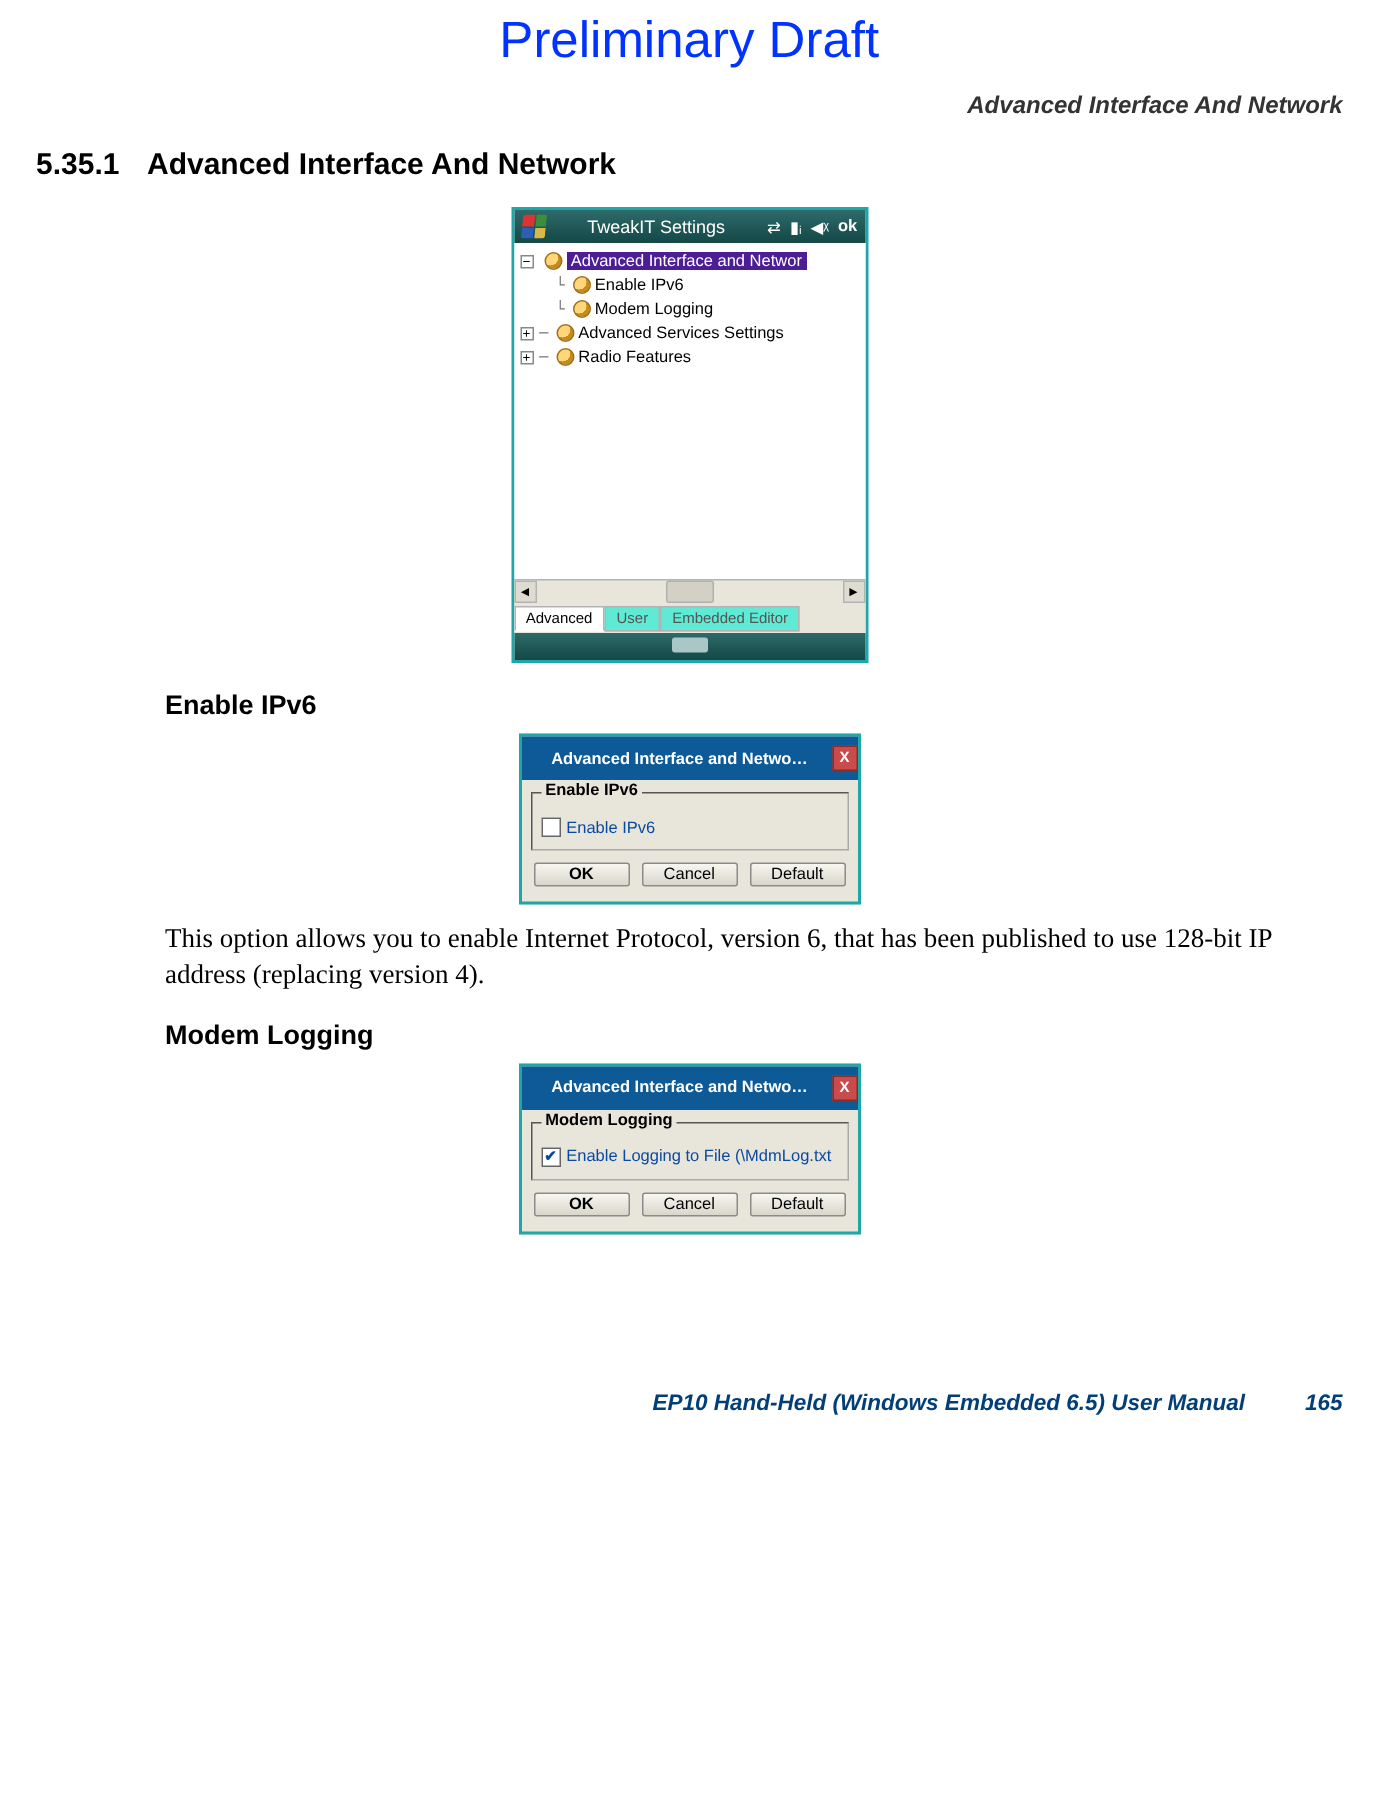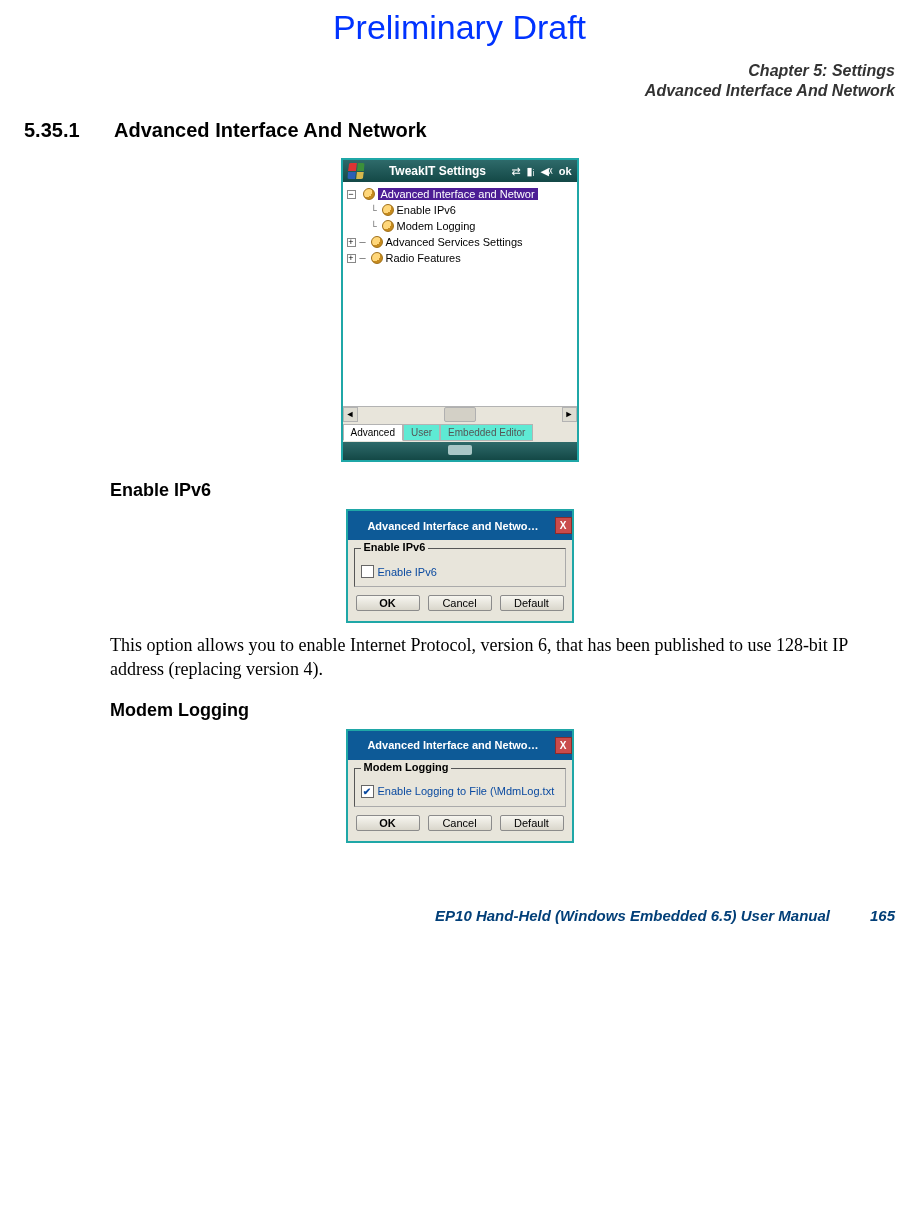--- a/index.html
+++ b/index.html
@@ -27,21 +27,20 @@
     font-style: italic;
     font-weight: bold;
     color: #333;
     font-size: 16px;
     line-height: 1.25;
     margin-bottom: 18px;
   }
   .section-row {
     display: flex;
     align-items: baseline;
-    gap: 16px;
     margin-bottom: 16px;
   }
   .section-num {
     font-weight: bold;
     font-size: 20px;
     color: #000;
     min-width: 74px;
   }
   .section-title {
     font-weight: bold;
@@ -58,21 +57,21 @@
     margin-top: 18px;
     margin-bottom: 8px;
   }
   .para {
     font-family: Georgia, "Times New Roman", serif;
     font-size: 18px;
     line-height: 1.35;
     margin: 10px 0;
   }
   .footer {
-    margin-top: 64px;
+    margin-top: 104px;
     display: flex;
     justify-content: flex-end;
     align-items: baseline;
     gap: 40px;
     font-style: italic;
     font-size: 15px;
     font-weight: bold;
     text-align: right;
   }
   .footer .doc-title { color: #023f78; }
@@ -100,21 +99,21 @@
     grid-template-rows: 1fr 1fr;
     gap: 1px;
     border-radius: 2px;
     overflow: hidden;
     transform: skewX(-6deg);
   }
   .start-flag span:nth-child(1){background:#d33;}
   .start-flag span:nth-child(2){background:#3b8f3b;}
   .start-flag span:nth-child(3){background:#2b5fb5;}
   .start-flag span:nth-child(4){background:#d6b84c;}
-  .tb-title { flex: 1; font-weight: bold; }
+  .tb-title { flex: 1; font-weight: normal; }
   .tb-icons { display:flex; gap:6px; font-size:11px; }
   .shot1 .tree-area {
     background: #fff;
     height: 216px;
     font-family: Tahoma, Arial, sans-serif;
     font-size: 11px;
     padding: 4px;
     position: relative;
     overflow: hidden;
   }
@@ -266,21 +265,20 @@
   .center-wrap { text-align:center; }
 </style>
 </head>
 <body>
 
 <div class="page">
 
   <div class="draft-header">Preliminary Draft</div>
 
   <div class="chapter-head">
-    <div>Chapter 5: Settings</div>
     <div>Advanced Interface And Network</div>
   </div>
 
   <div class="section-row">
     <div class="section-num">5.35.1</div>
     <div class="section-title">Advanced Interface And Network</div>
   </div>
 
   <div class="center-wrap">
     <div class="shot-frame shot1">

